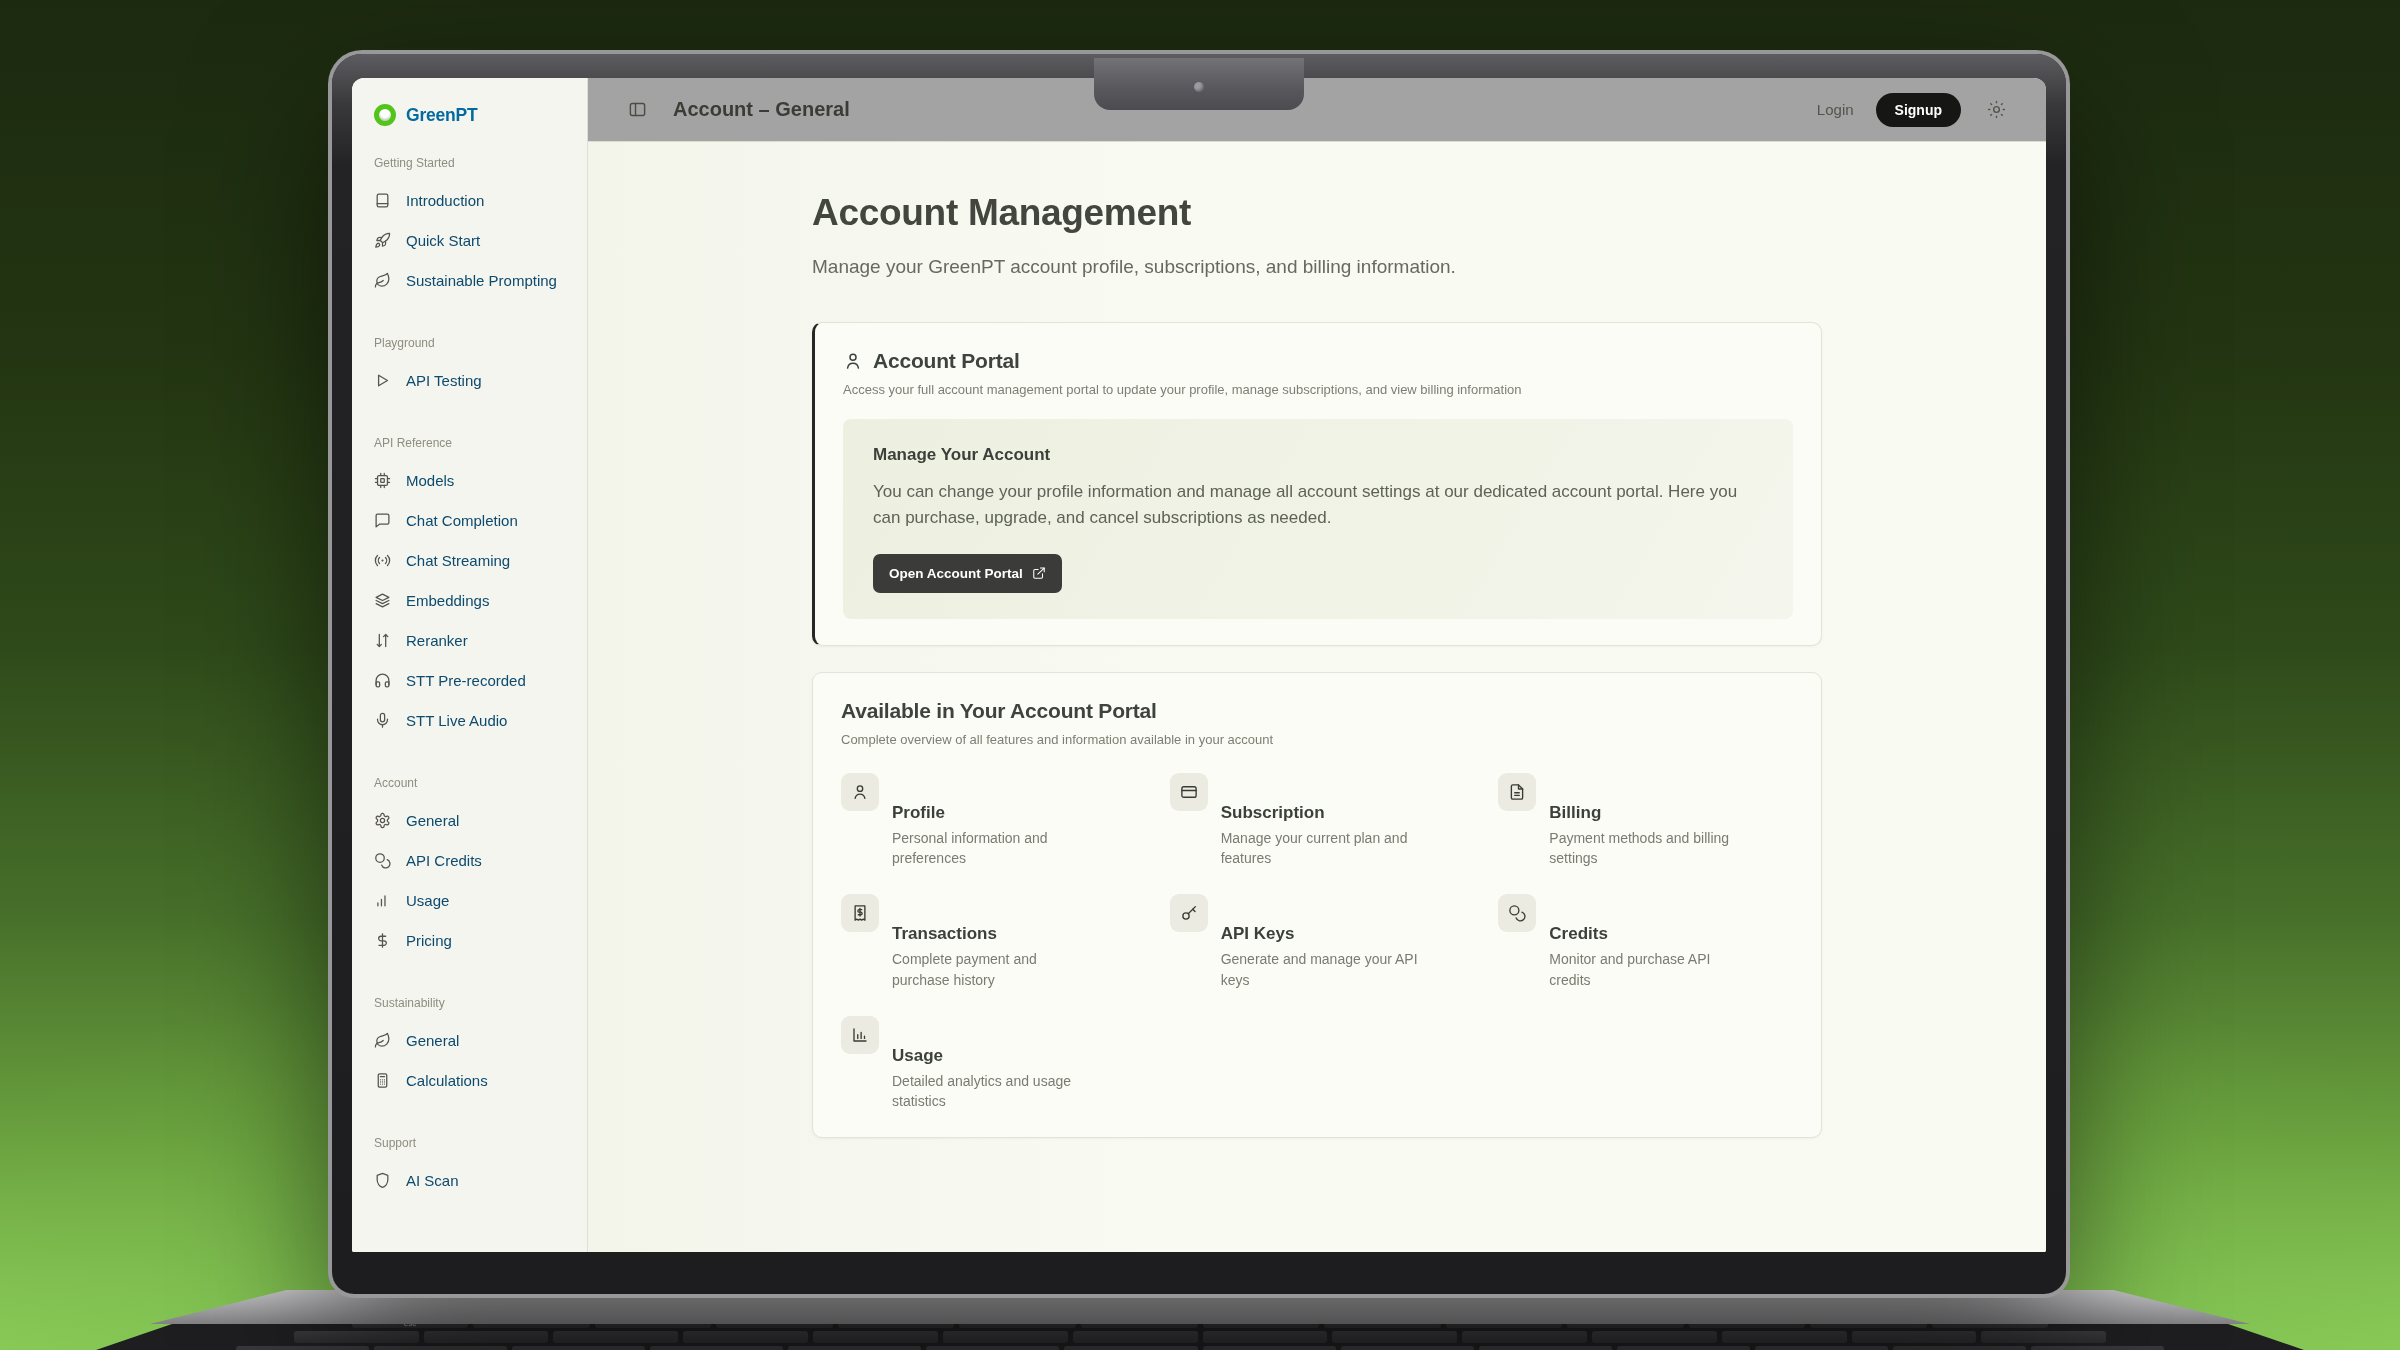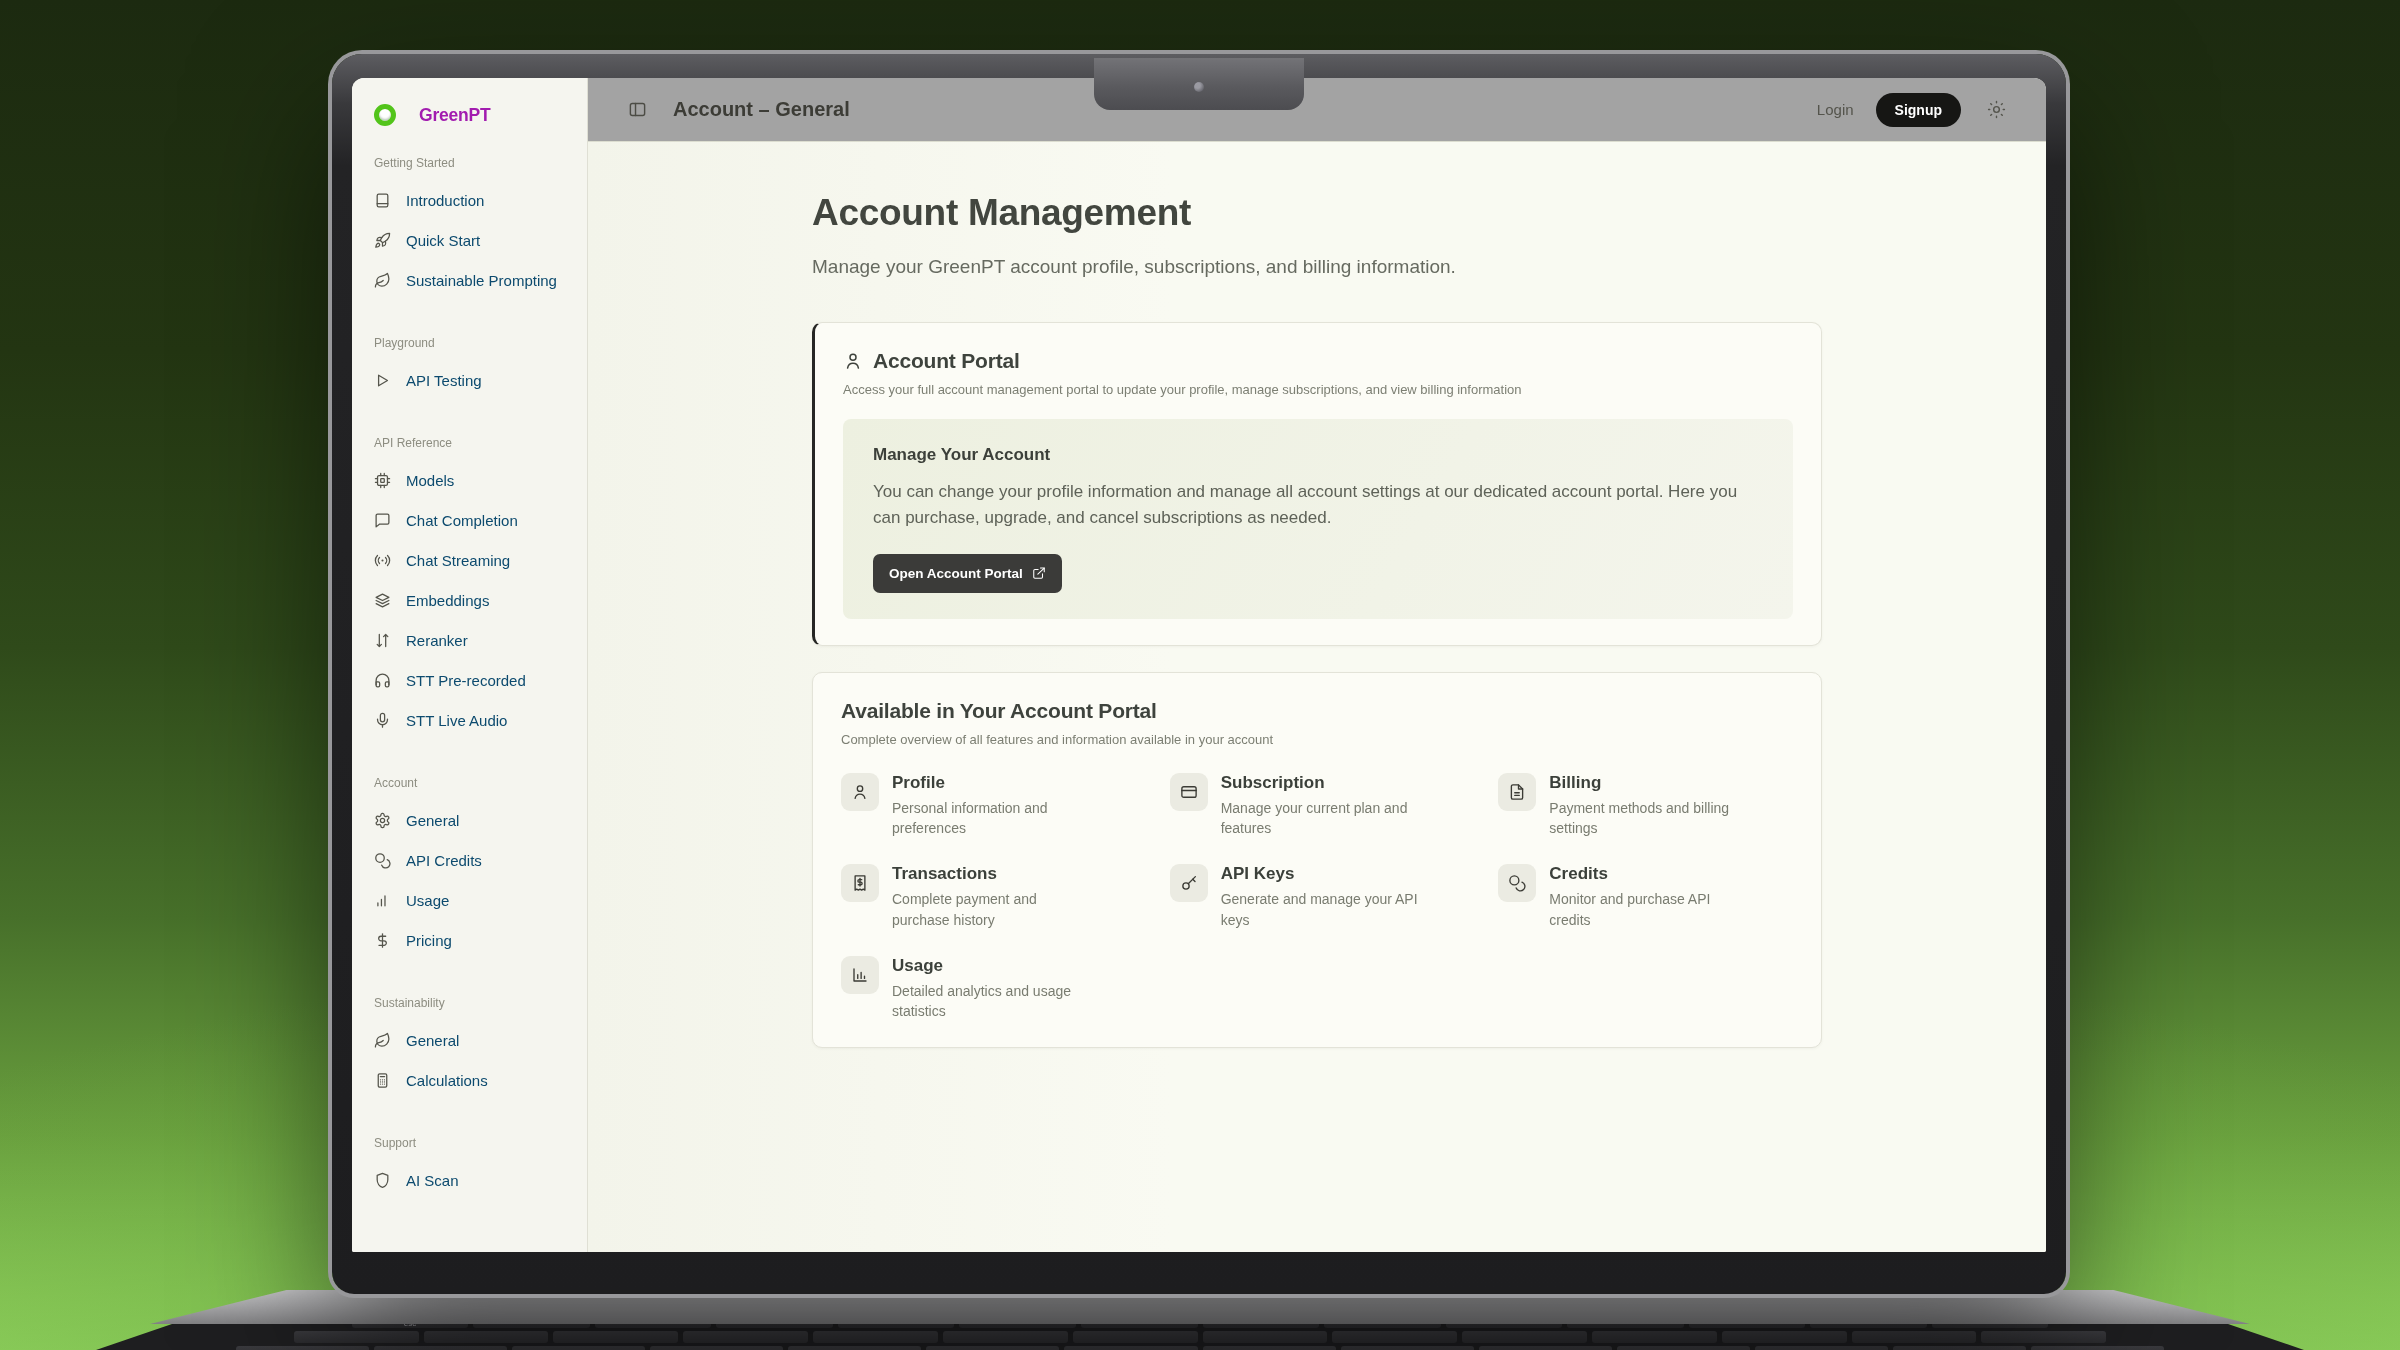--- a/index.html
+++ b/index.html
@@ -58,21 +58,21 @@
   }
 
   .sidebar{
     width:236px; flex:0 0 236px; height:100%;
     background:#f5f5ef; border-right:1px solid #dfdfd4;
     padding:26px 20px 0 22px; overflow:hidden;
   }
   .logo{ display:flex; align-items:center; gap:10px; margin-bottom:30px; cursor:pointer; }
   .logo-ring{ width:22px; height:22px; border-radius:50%; border:5.5px solid var(--accent,#52c41a);
     box-shadow:inset 0 -2px 2px rgba(0,60,0,.25); background:#fff; }
-  .logo-text{ font-size:17.5px; font-weight:700; color:#a21caf; letter-spacing:-.2px;margin-left:13px; }
+  .logo-text{ font-size:17.5px; font-weight:700; color:#0369a1; letter-spacing:-.2px; }
   .nav-section{ margin-top:36px; }
   .nav-section:first-child{ margin-top:0; }
   .nav-label{ font-size:12px; color:#8d8d81; margin-bottom:10px; }
   .nav-item{ display:flex; align-items:center; gap:15px; height:40px; color:#0c4a6e;
     font-size:15px; cursor:pointer; border-radius:6px; }
   .nav-item .icn{ width:17px; height:17px; color:#55554c; flex:0 0 17px; }
   .icn svg{ width:100%; height:100%; display:block; }
 
   .screen-right{ flex:1; display:flex; flex-direction:column; min-width:0; }
   .topbar{
@@ -123,21 +123,21 @@
   }
   .portal-btn .icn{ width:14px; height:14px; color:#fff; }
 
   .features-grid{ margin-top:26px; display:grid; grid-template-columns:repeat(3,1fr);
     column-gap:34px; row-gap:26px; }
   .feature{ display:flex; align-items:flex-start; }
   .feature-tile{ width:38px; height:38px; border-radius:9px; background:#ebebe2; flex:0 0 38px;
     display:flex; align-items:center; justify-content:center; }
   .feature-tile .icn{ width:18px; height:18px; color:#3b3b35; }
   .feature-text{ margin-left:13px; }
-  .feature-title{ font-size:17px; font-weight:700; color:#3b403a; }
+  .feature-title{ font-size:17px; font-weight:700; color:#3b403a;margin-top:30px; }
   .feature-desc{ font-size:14px; color:#797c70; line-height:1.45; margin-top:5px; max-width:205px; }
 
   .card.sub{ padding-bottom:60px; }
   .sub-title{ font-size:21px; font-weight:700; color:#3e433d; }
 </style>
 </head>
 <body>
 
 <div class="stage">
 

